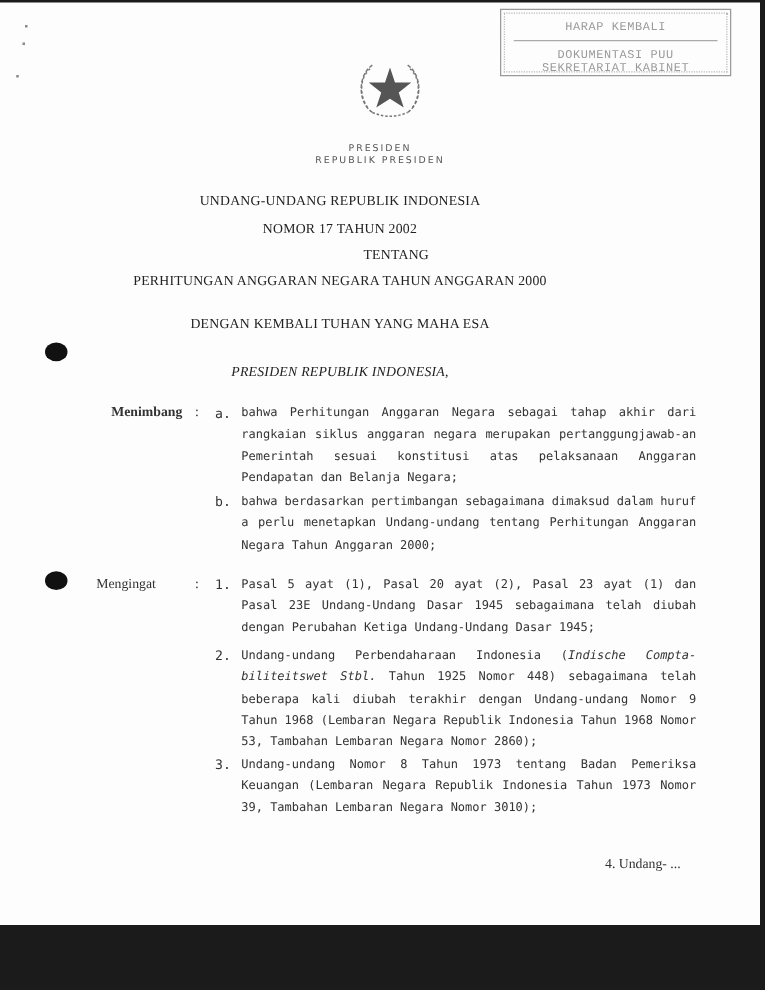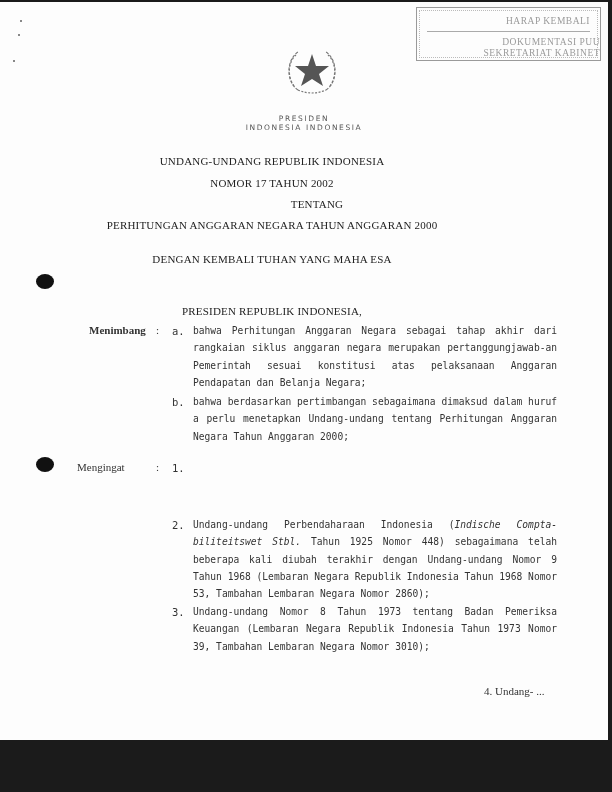--- a/index.html
+++ b/index.html
@@ -7,25 +7,25 @@
     width:612px; height:792px; position:relative; overflow:hidden;
     background:#1b1b1b;
     font-family:"DejaVu Serif", "Liberation Serif", serif;
     color:#2a2a2a;
   }
   .page {
     position:absolute; left:0; top:2px; width:608px; height:738px;
     background:#fdfdfd;
   }
   .stamp {
-    position:absolute; left:416px; top:5px; width:185px; height:54px;
+    position:absolute; left:400px; top:5px; width:185px; height:54px;
     border:1px solid #9a9a9a; box-sizing:border-box;
     outline:1px dotted #bbb; outline-offset:-4px;
-    font-family:Liberation Serif, serif; color:#9a9a9a;
-    text-align:right; font-size:9.5px; letter-spacing:0.5px;
+    font-family:Liberation Mono, monospace; color:#9a9a9a;
+    text-align:center; font-size:9.5px; letter-spacing:0.5px;
   }
   .stamp .top { margin-top:8px; padding-bottom:5px; border-bottom:1px solid #aaa; margin-left:10px; margin-right:10px; }
   .stamp .bot { line-height:11px; margin-top:5px; }
   .emblem {
     position:absolute; left:284px; top:44px; width:56px; height:50px;
   }
   .emblem-caption {
     position:absolute; left:0; width:608px; text-align:center;
     font-family:"DejaVu Sans", sans-serif; font-size:7.5px; letter-spacing:1.6px;
     color:#555; line-height:9px; top:112px;
@@ -80,45 +80,46 @@
         <path d="M42 44 C54 36 54 14 42 6" stroke-dasharray="3 1.5"></path>
         <path d="M10 40 C3 30 4 16 12 9" stroke-dasharray="2 2"></path>
         <path d="M46 40 C53 30 52 16 44 9" stroke-dasharray="2 2"></path>
         <path d="M14 44 Q28 50 42 44" stroke-dasharray="2 1.5"></path>
       </g>
       <polygon points="28,8 32,20 45,20 35,28 39,40 28,33 17,40 21,28 11,20 24,20" fill="#555"></polygon>
     </svg>
   </div>
   <div class="emblem-caption">
     <div>PRESIDEN</div>
-    <div>INDONESIA INDONESIA</div>
+    <div>REPUBLIK PRESIDEN</div>
   </div>
 
   <div class="center-line" style="top:153px;">UNDANG-UNDANG REPUBLIK INDONESIA</div>
   <div class="center-line" style="top:175px;">NOMOR  17  TAHUN 2002</div>
   <div class="center-line" style="top:196px;margin-left:45px;">TENTANG</div>
   <div class="center-line" style="top:217px;">PERHITUNGAN ANGGARAN NEGARA TAHUN ANGGARAN 2000</div>
 
   <div class="center-line" style="top:251px;">DENGAN KEMBALI TUHAN YANG MAHA ESA</div>
-  <div class="center-line" style="top:303px;">PRESIDEN REPUBLIK INDONESIA,</div>
+  <div class="center-line" style="top:290px;font-style:italic;">PRESIDEN REPUBLIK INDONESIA,</div>
 
   <div class="punch" style="left:36px;top:272px;"></div>
   <div class="punch" style="left:36px;top:455px;"></div>
 
   <div class="label" style="left:89px;top:322px;font-weight:bold;">Menimbang</div>
   <div class="label" style="left:156px;top:322px;">:</div>
   <div class="marker" style="left:172px;top:323px;">a.</div>
   <div class="para" style="top:320px;">bahwa Perhitungan Anggaran Negara sebagai tahap akhir dari rangkaian siklus anggaran negara merupakan pertanggungjawab-an Pemerintah sesuai konstitusi atas pelaksanaan Anggaran Pendapatan dan Belanja Negara;</div>
 
   <div class="marker" style="left:172px;top:394px;">b.</div>
   <div class="para" style="top:391px;">bahwa berdasarkan pertimbangan sebagaimana dimaksud dalam huruf a perlu menetapkan Undang-undang tentang Perhitungan Anggaran Negara Tahun Anggaran 2000;</div>
 
   <div class="label" style="left:77px;top:459px;">Mengingat</div>
   <div class="label" style="left:156px;top:459px;">:</div>
   <div class="marker" style="left:172px;top:460px;">1.</div>
+  <div class="para" style="top:457px;">Pasal 5 ayat (1), Pasal 20 ayat (2), Pasal 23 ayat (1) dan Pasal 23E Undang-Undang Dasar 1945 sebagaimana telah diubah dengan Perubahan Ketiga Undang-Undang Dasar 1945;</div>
 
   <div class="marker" style="left:172px;top:517px;">2.</div>
   <div class="para" style="top:514px;"><span>Undang-undang Perbendaharaan Indonesia (</span><i>Indische Compta-biliteitswet Stbl.</i><span> Tahun 1925 Nomor 448)  sebagaimana telah beberapa kali diubah terakhir dengan Undang-undang Nomor 9 Tahun 1968 (Lembaran Negara Republik Indonesia Tahun 1968 Nomor 53, Tambahan Lembaran Negara Nomor 2860);</span></div>
 
   <div class="marker" style="left:172px;top:604px;">3.</div>
   <div class="para" style="top:601px;">Undang-undang Nomor 8 Tahun 1973 tentang Badan Pemeriksa Keuangan (Lembaran Negara Republik Indonesia Tahun 1973 Nomor 39, Tambahan Lembaran Negara Nomor 3010);</div>
 
   <div class="footer-next">4. Undang- ...</div>
 </div>
 

